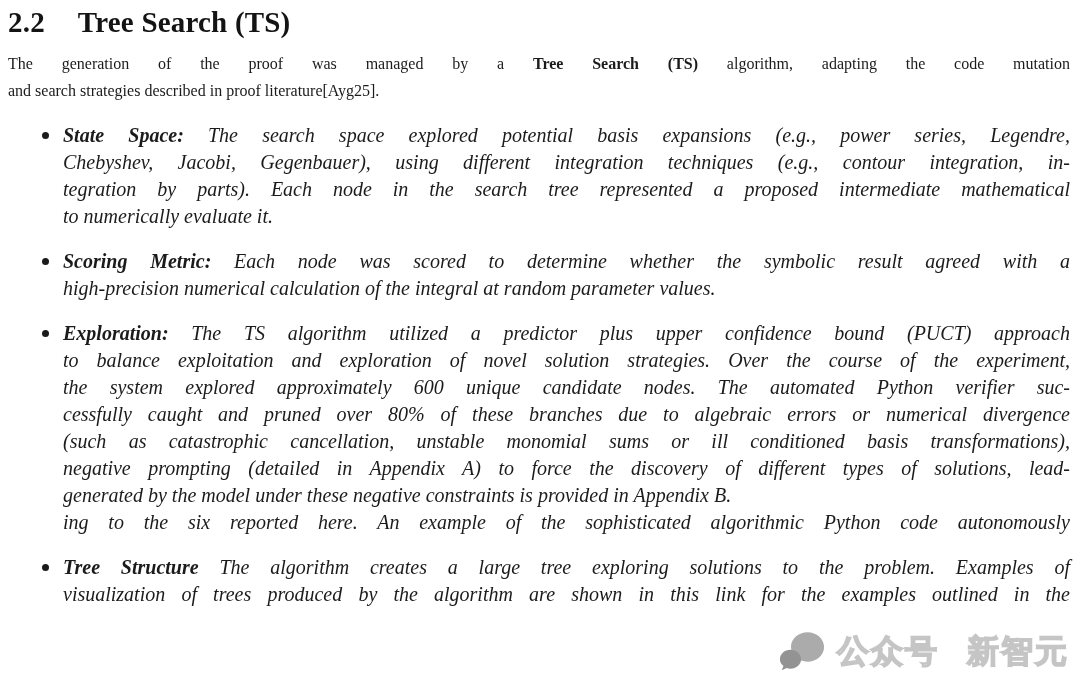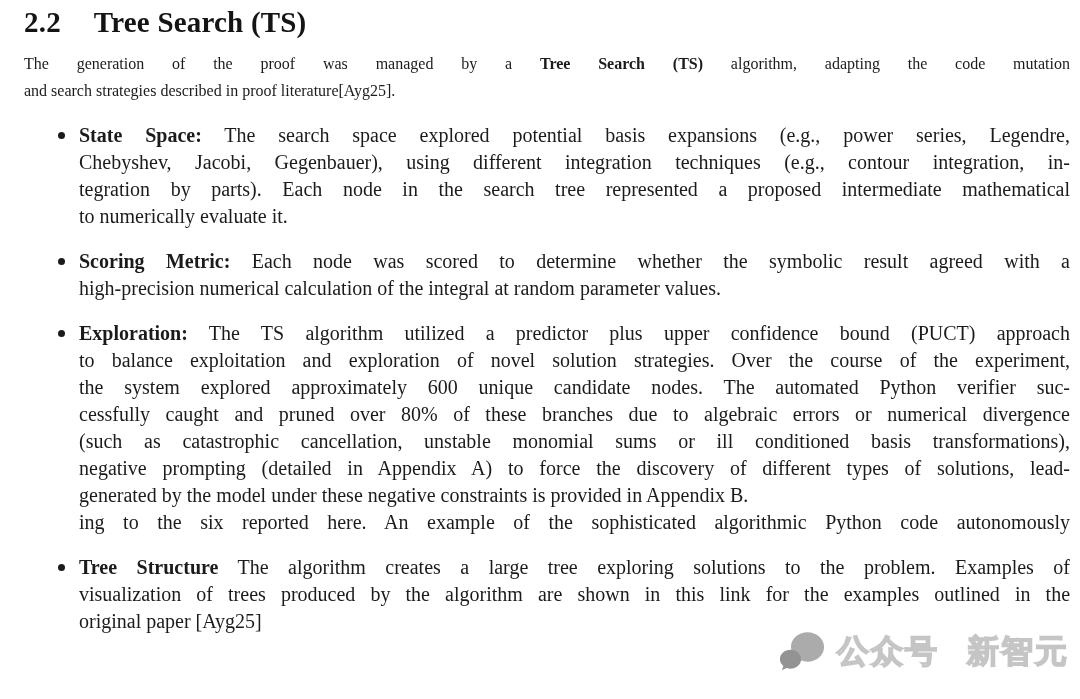--- a/index.html
+++ b/index.html
@@ -4,21 +4,21 @@
 <style>
   html, body { margin: 0; padding: 0; }
   body {
     width: 1080px; height: 699px;
     background: #ffffff;
     color: #1b1b1b;
     font-family: "Liberation Serif", "DejaVu Serif", serif;
     position: relative;
     overflow: hidden;
   }
-  .page { padding: 6px 10px 0 24px; }
+  .page { padding: 6px 10px 0 8px; }
 
   .section-heading {
     margin: 0; padding: 0;
     font-size: 29px; font-weight: bold;
     letter-spacing: 0.2px;
     color: #141414;
   }
   .h-num { margin-right: 33px; }
 
   .para {
@@ -27,21 +27,21 @@
   }
 
   .bullets {
     list-style: none;
     margin: 18px 0 0 0; padding: 0;
   }
   .bullets li {
     position: relative;
     padding-left: 55px;
     margin-top: 18px;
-    font-size: 20px; line-height: 27px;
+    font-size: 20px; line-height: 27px; font-style: italic;
   }
   .dot {
     position: absolute; left: 34px; top: 10px;
     width: 7px; height: 7px; border-radius: 50%;
     background: #1b1b1b;
   }
 
   .tline { text-align: justify; text-align-last: justify; }
   .tline.tlast { text-align-last: left; }
   .b { font-weight: bold; }
@@ -113,21 +113,20 @@
         <div class="tline"><span>cessfully caught and pruned over 80% of these branches due to algebraic errors or numerical divergence</span></div>
         <div class="tline"><span>(such as catastrophic cancellation, unstable monomial sums or ill conditioned basis transformations),</span></div>
         <div class="tline"><span>negative prompting (detailed in Appendix A) to force the discovery of different types of solutions, lead-</span></div>
         <div class="tline tlast"><span>generated by the model under these negative constraints is provided in Appendix B.</span></div>
         <div class="tline"><span>ing to the six reported here. An example of the sophisticated algorithmic Python code autonomously</span></div>
       </li>
       <li>
         <span class="dot"></span>
         <div class="tline"><span class="b">Tree Structure</span><span> The algorithm creates a large tree exploring solutions to the problem. Examples of</span></div>
         <div class="tline"><span>visualization of trees produced by the algorithm are shown in </span><span class="plain-link">this link</span><span> for the examples outlined in the</span></div>
-        <div class="tline tlast"><span>original paper [Ayg25]</span></div>
       </li>
     </ul>
 
 </div>
 
 <div class="watermark">
   <span class="wm-icon">
     <svg width="46" height="43" viewBox="0 0 50 46" xmlns="http://www.w3.org/2000/svg">
       <path d="M31 1 C40.9 1 49 8.2 49 17 C49 25.8 40.9 33 31 33 C28.6 33 26.3 32.6 24.2 31.8 L17 35 L19.4 28.6 C15.5 25.7 13 21.6 13 17 C13 8.2 21.1 1 31 1 Z" fill="#a7a7a7"></path>
       <path d="M12.5 20 C18.8 20 24 24.6 24 30.3 C24 36 18.8 40.6 12.5 40.6 C11 40.6 9.6 40.4 8.3 39.9 L3 42.3 L4.8 37.6 C2.4 35.7 1 33.2 1 30.3 C1 24.6 6.2 20 12.5 20 Z" fill="#8e8e8e"></path>

